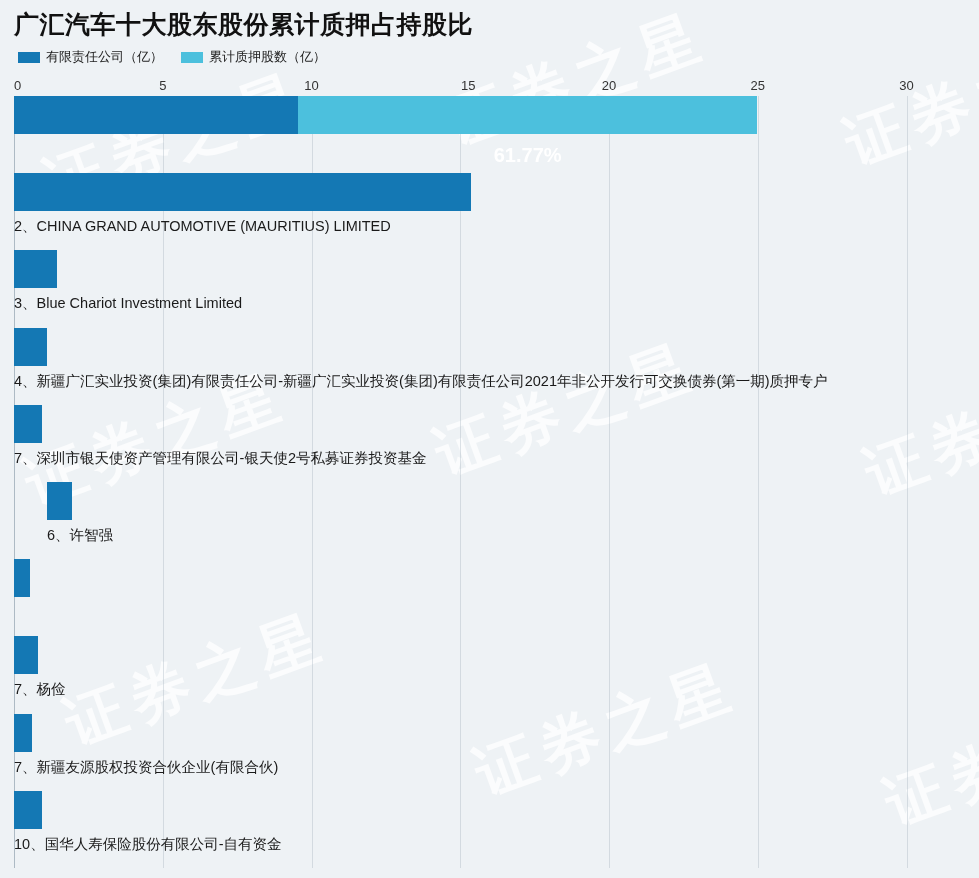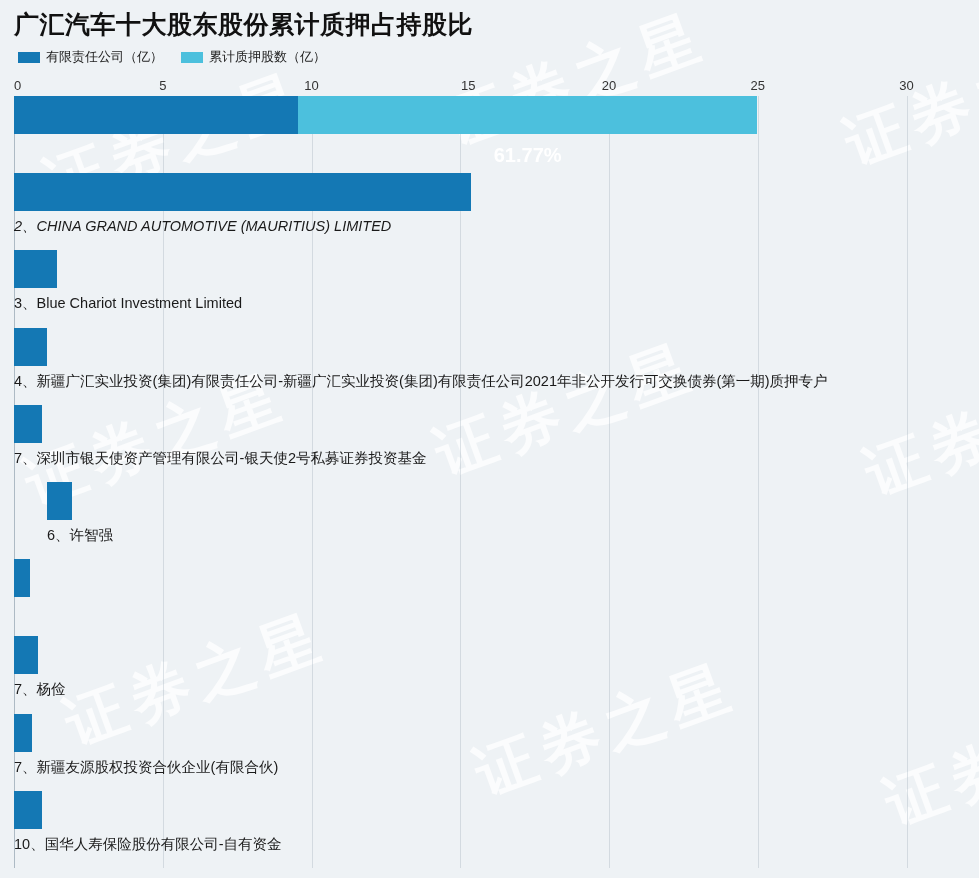--- a/index.html
+++ b/index.html
@@ -168,21 +168,21 @@
       </div>
     <div class="bars-area" id="bars-area">
         <div class="row" style="top: 0px; height: 77.2px;">
           <div class="bar-wrap" style="width: 743.155px;">
             <div class="seg-unpledged" style="width: 284.113px; background: rgb(20, 120, 180);"></div>
             <div class="seg-pledged" style="width: 459.043px; background: rgb(76, 192, 221);">
               <span class="pct-label">61.77%</span>
             </div>
           </div>
         </div>
-        <div class="row" style="top: 77.2px; height: 77.2px; font-style: italic;">
+        <div class="row" style="top: 77.2px; height: 77.2px;">
           <div class="bar-wrap" style="width: 456.662px;">
             <div class="seg-unpledged" style="width: 456.662px; background: rgb(20, 120, 180);"></div>
           </div>
           <div class="bar-label">2、CHINA GRAND AUTOMOTIVE (MAURITIUS) LIMITED</div>
         </div>
         <div class="row" style="top: 154.4px; height: 77.2px;">
           <div class="bar-wrap" style="width: 43.1375px;">
             <div class="seg-unpledged" style="width: 43.1375px; background: rgb(20, 120, 180);"></div>
           </div>
           <div class="bar-label">3、Blue Chariot Investment Limited</div>

